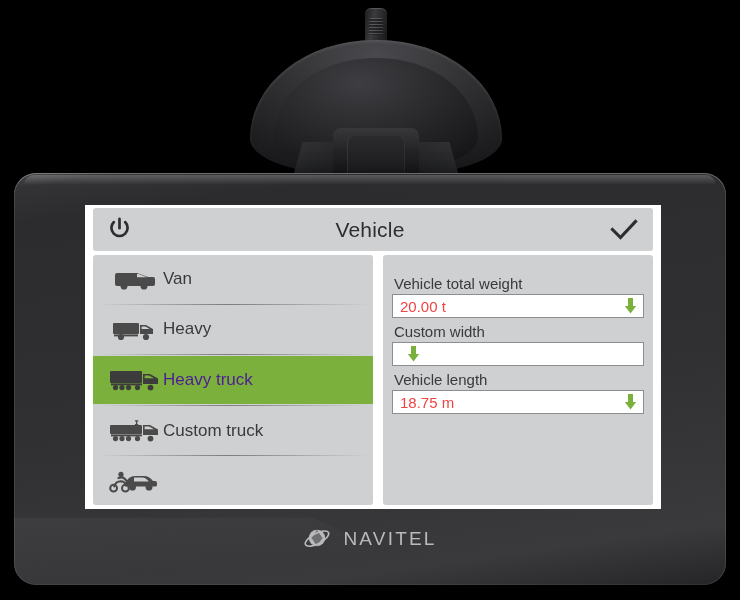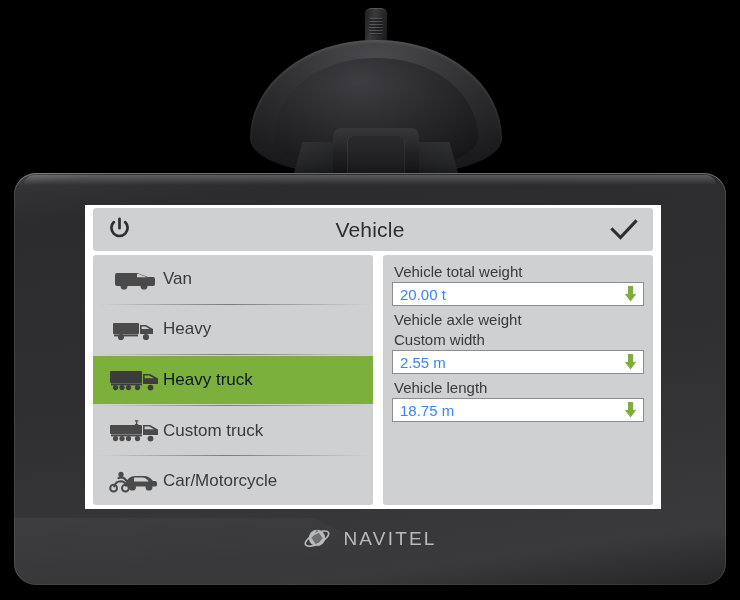--- a/index.html
+++ b/index.html
@@ -223,21 +223,21 @@
     background: #cfd0d2;
     border-radius: 3px;
     overflow: hidden;
     display: flex;
     flex-direction: column;
   }
   .panel-right {
     flex: 1;
     background: #cfd0d2;
     border-radius: 3px;
-    padding: 7px 9px 0 9px;
+    padding: 19px 9px 0 9px;
     box-sizing: border-box;
   }
 
   
   .veh-item {
     height: 50px;
     display: flex;
     align-items: center;
     position: relative;
     padding-left: 12px;
@@ -263,21 +263,21 @@
     width: 58px;
     flex: none;
     display: flex;
     align-items: center;
     justify-content: center;
   }
   .veh-label {
     font-size: 17px;
     color: #3a3a3a;
   }
-  .veh-item.selected .veh-label { color: #0f172a; }
+  .veh-item.selected .veh-label { color: #4c1d95; }
 
   
   .field-label {
     font-size: 15px;
     color: #3a3a3a;
     line-height: 19px;
     margin-bottom: 1px;
     padding-left: 2px;
   }
   .field-input {
@@ -286,21 +286,21 @@
     border: 1px solid #8d8e90;
     box-sizing: border-box;
     display: flex;
     align-items: center;
     margin-bottom: 4px;
     padding-left: 7px;
   }
   .field-value {
     flex: 1;
     font-size: 15px;
-    color: #3b82f6;
+    color: #ef4444;
   }
   .field-arrow {
     width: 26px;
     flex: none;
     display: flex;
     align-items: center;
     justify-content: center;
   }
 
   
@@ -443,47 +443,44 @@
                 <path d="M25 9.6 h8.4 q3.4 0 6.4 3.8 h-14.8 z" fill="#cfd0d2"></path>
                 <circle cx="23.5" cy="19.2" r="3.4" fill="#4a4a4a"></circle>
                 <circle cx="40" cy="19.2" r="3.4" fill="#4a4a4a"></circle>
                 <circle cx="12" cy="6.4" r="2.6" fill="#4a4a4a"></circle>
                 <path d="M9.5 10 q3.5 -1.5 6 0.6 l3 3.4" stroke="#4a4a4a" stroke-width="2.2" fill="none" stroke-linecap="round"></path>
                 <path d="M5.2 18.4 q1.4 -5 6.6 -5.2 q4 0 5.6 4.2" stroke="#4a4a4a" stroke-width="2" fill="none" stroke-linecap="round"></path>
                 <circle cx="4.6" cy="20.2" r="3.4" fill="none" stroke="#4a4a4a" stroke-width="2"></circle>
                 <circle cx="16.4" cy="20.2" r="3.4" fill="none" stroke="#4a4a4a" stroke-width="2"></circle>
               </svg>
             </div>
-            <div class="veh-label">Car/Motorcycle</div>
           </div>
 
         </div>
 
         <div class="panel-right">
 
           <div>
             <div class="field-label">Vehicle total weight</div>
             <div class="field-input">
               <span class="field-value">20.00 t</span>
               <span class="field-arrow">
                 <svg width="13" height="16" viewBox="0 0 13 16">
                   <path d="M4 0 h5 v8 h3.2 L6.5 15.4 L0.8 8 H4 z" fill="#7cb03c"></path>
                 </svg>
               </span>
             </div>
           </div>
 
           <div>
-            <div class="field-label">Vehicle axle weight</div>
           </div>
 
           <div>
             <div class="field-label">Custom width</div>
             <div class="field-input">
-              <span class="field-value">2.55 m</span>
               <span class="field-arrow">
                 <svg width="13" height="16" viewBox="0 0 13 16">
                   <path d="M4 0 h5 v8 h3.2 L6.5 15.4 L0.8 8 H4 z" fill="#7cb03c"></path>
                 </svg>
               </span>
             </div>
           </div>
 
 
           <div>

